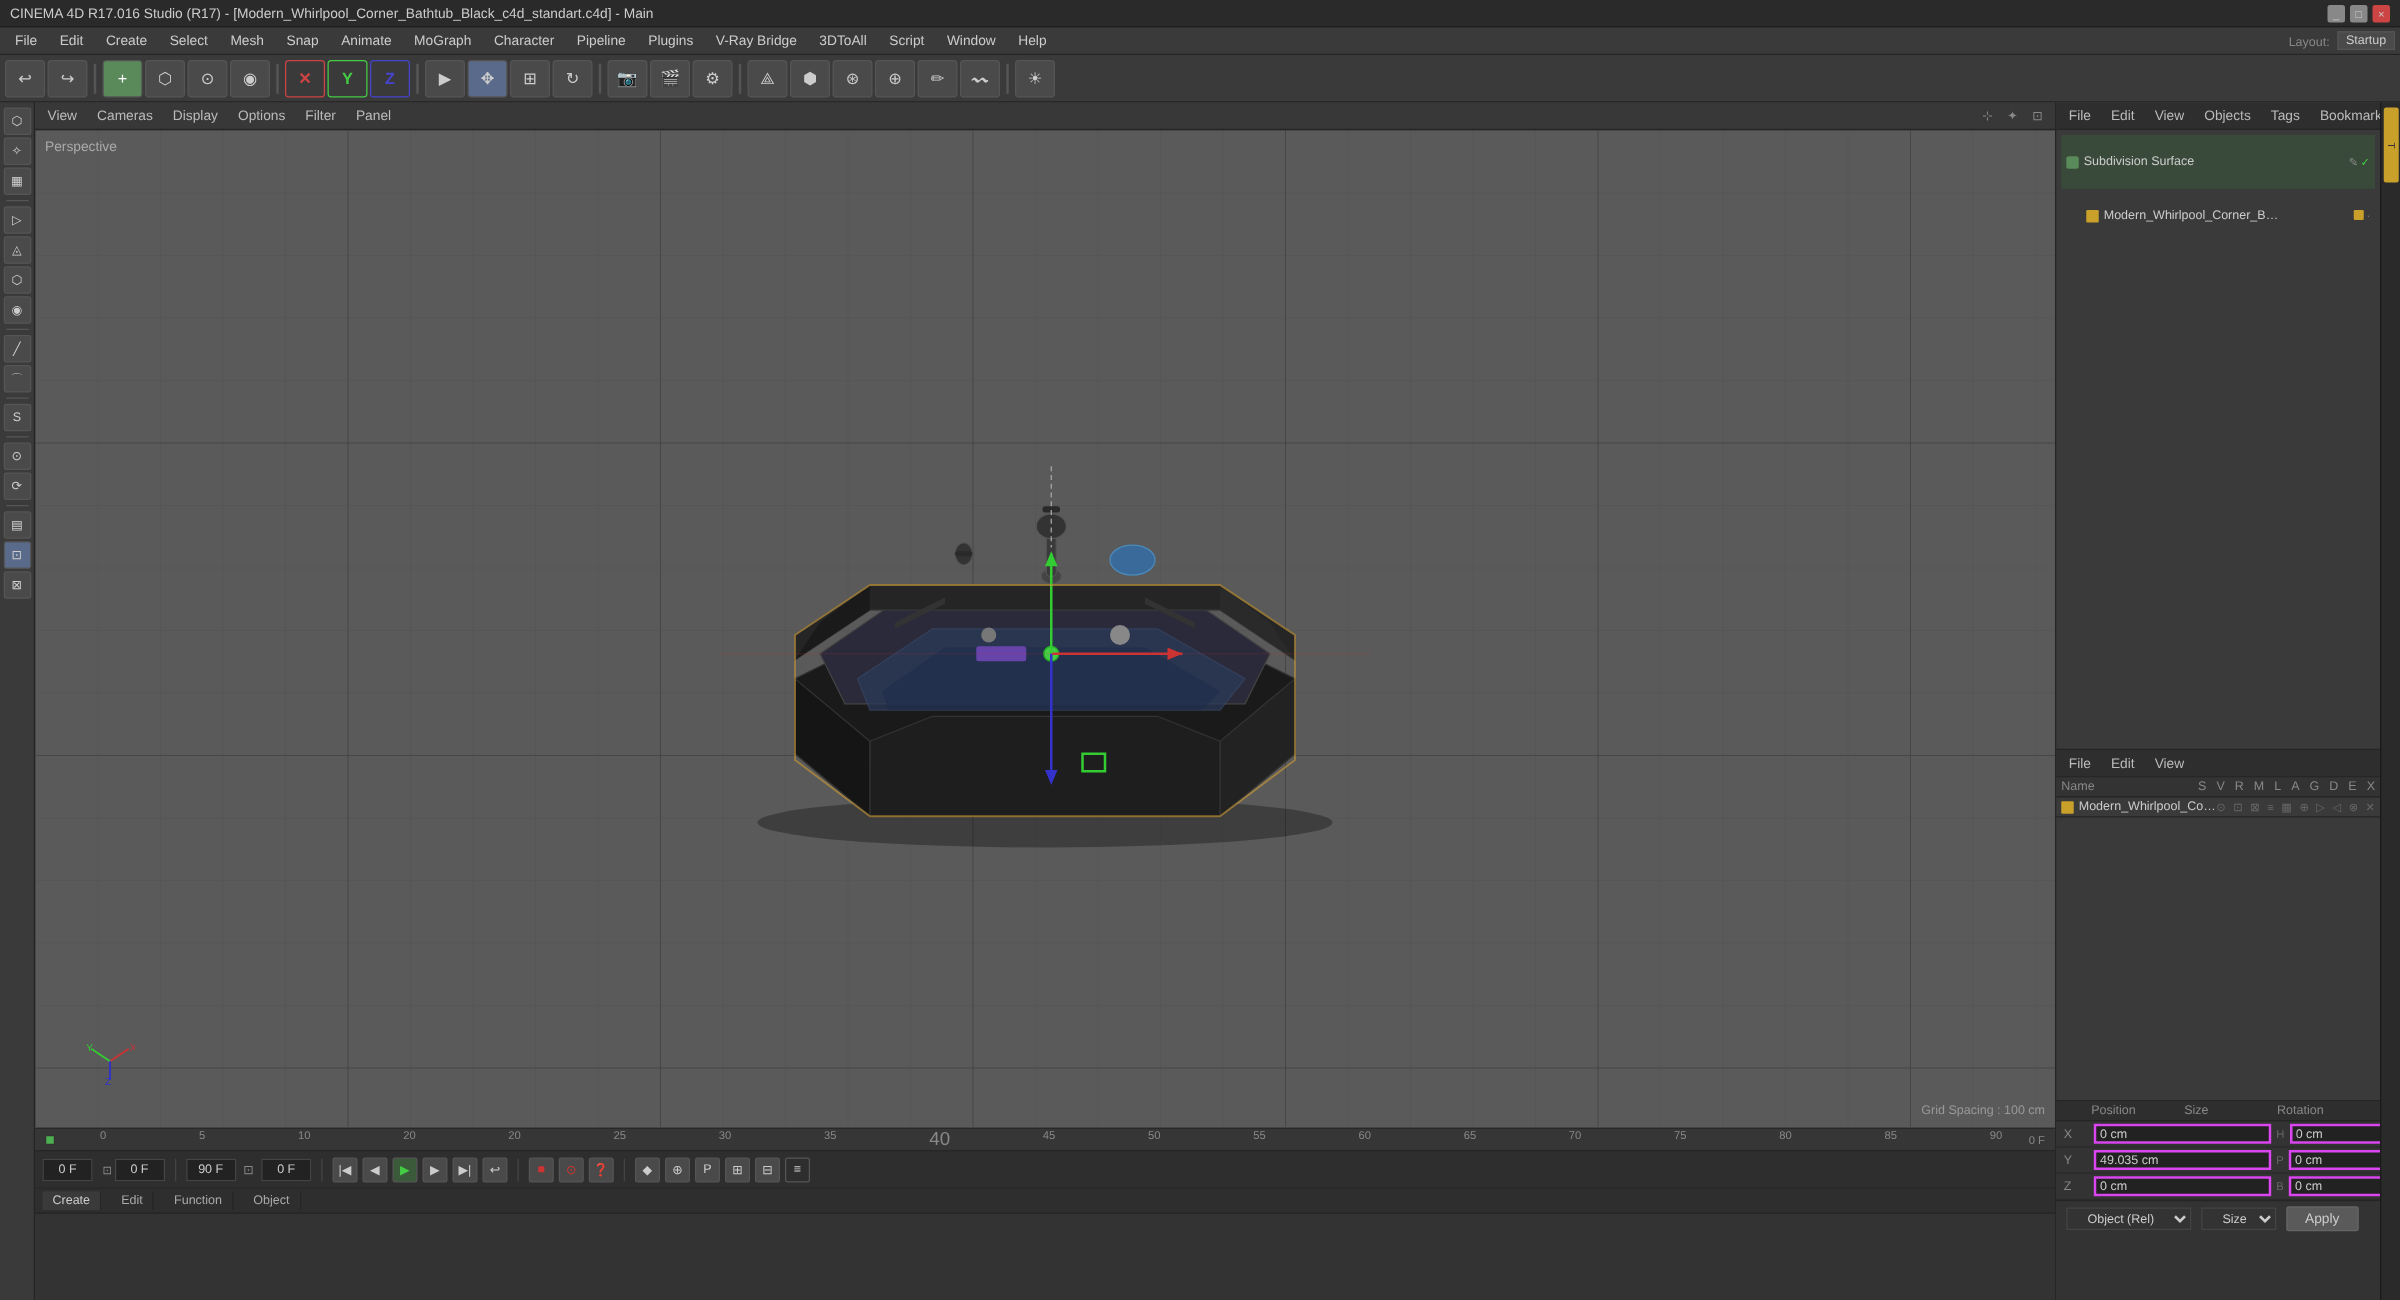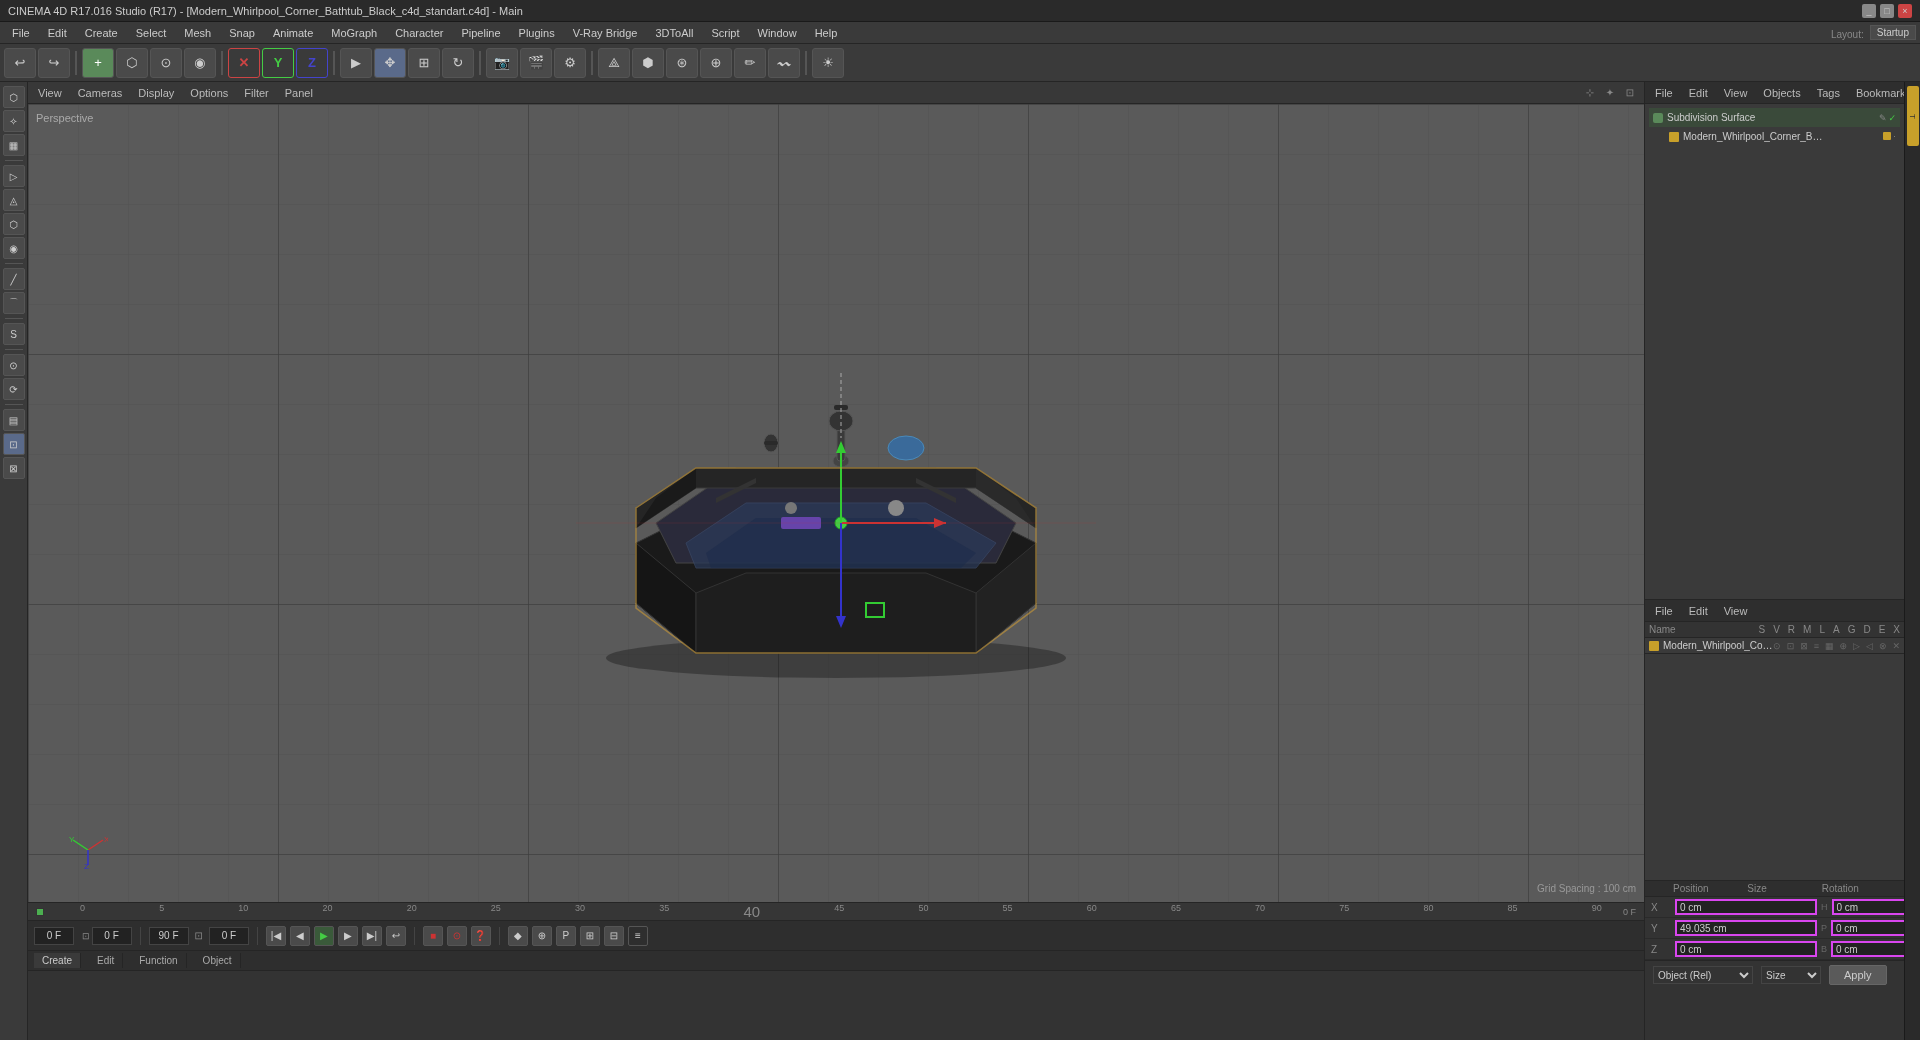--- a/index.html
+++ b/index.html
@@ -100,40 +100,40 @@
     
     #object-panel {
       flex: 1; display: flex; flex-direction: column; border-bottom: 1px solid #252525;
     }
     #object-panel-header {
       height: 22px; background: #2e2e2e; display: flex; align-items: center; padding: 0 6px; gap: 8px; border-bottom: 1px solid #252525;
     }
     .panel-menu { color: #bbb; font-size: 11px; cursor: pointer; padding: 2px 4px; }
     .panel-content { flex: 1; padding: 4px; overflow: auto; }
 
-    .object-item { display: flex; align-items: center; padding: 4px 4px; cursor: pointer; gap: 4px; }
+    .object-item { display: flex; align-items: center; padding: 16px 4px; cursor: pointer; gap: 4px; }
     .object-controls { margin-left: auto; display: flex; gap: 2px; }
 
     
     #properties-panel {
       height: 280px; display: flex; flex-direction: column;
     }
     #properties-header {
       height: 22px; background: #2e2e2e; display: flex; align-items: center; padding: 0 6px; gap: 8px; border-bottom: 1px solid #252525;
     }
 
     
     #attributes-panel {
       height: 160px; background: #333; border-top: 1px solid #252525; display: flex; flex-direction: column;
     }
     .attr-row { display: flex; align-items: center; padding: 2px 6px; gap: 4px; border-bottom: 1px solid #2a2a2a; }
     .attr-label { width: 20px; color: #888; font-size: 10px; flex-shrink: 0; }
     .attr-field { flex: 1; height: 16px; background: #222; border: 2px solid #d946ef; color: #ccc; font-size: 10px; padding: 0 3px; }
     .apply-btn { background: #5a5a5a; border: 1px solid #666; color: #ccc; padding: 3px 14px; cursor: pointer; font-size: 11px; border-radius: 2px; }
-    .coord-select { height: 18px; background: #333; border: 1px solid #444; color: #ccc; font-size: 10px; }
+    .coord-select { height: 18px; background: #333; border: 1px solid #444; color: #ccc; font-size: 10px; padding-left: 12px; }
 
     
     #far-right-sidebar {
       width: 16px; background: #2a2a2a; border-left: 1px solid #1a1a1a; display: flex; flex-direction: column; align-items: center; padding: 4px 0;
     }
 
     
     #bathtub-svg {
       width: 100%; height: 100%;
     }

